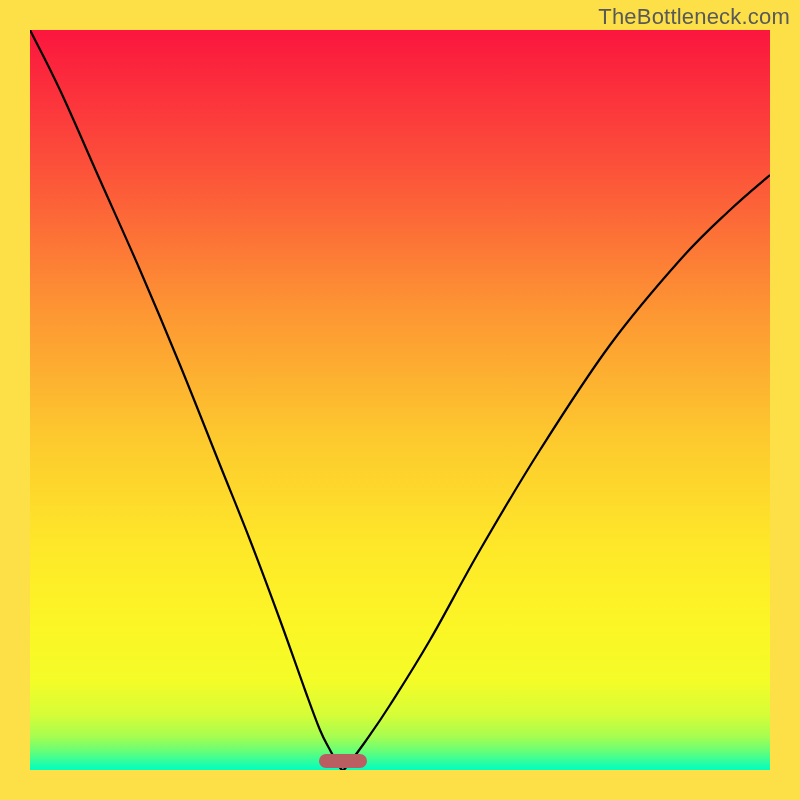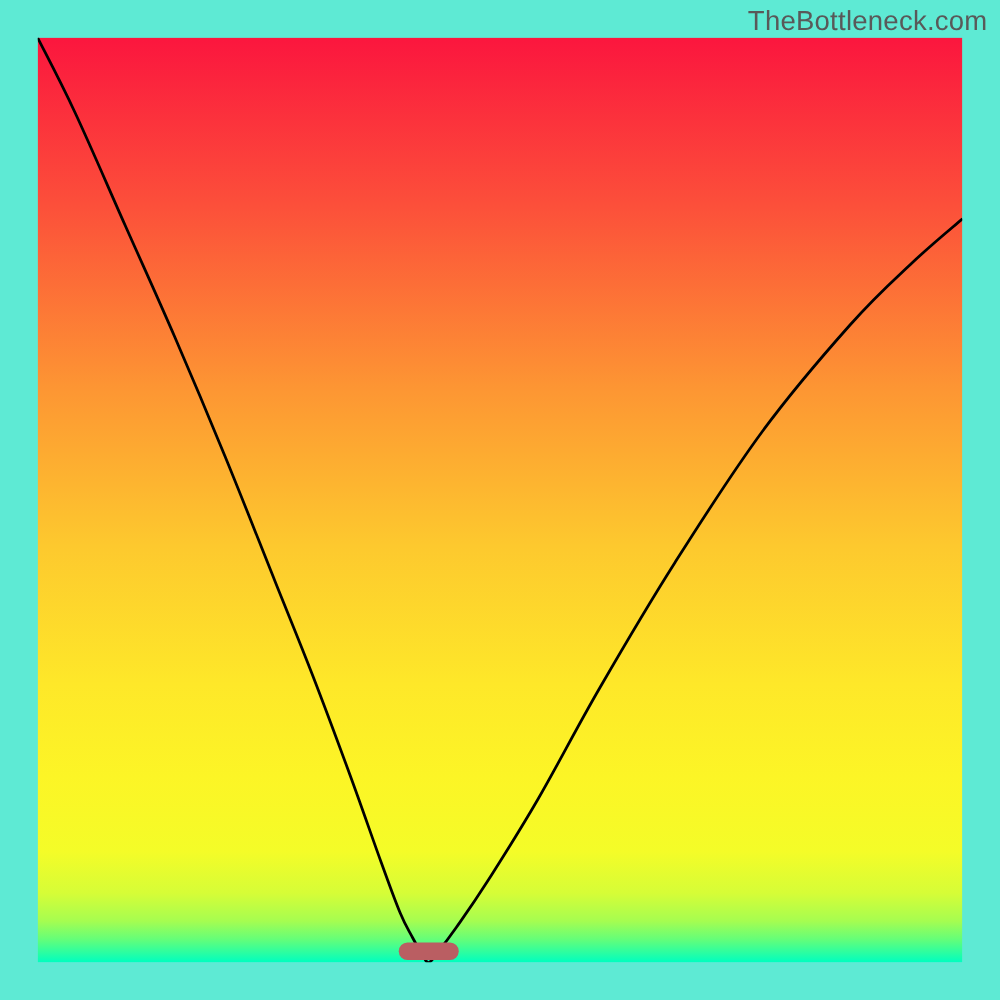--- a/index.html
+++ b/index.html
@@ -10,21 +10,21 @@
     overflow: hidden;
     background: #000;
     font-family: Arial, Helvetica, sans-serif;
   }
   .frame {
     position: absolute;
     left: 0;
     top: 0;
     width: 800px;
     height: 800px;
-    background: #5eead4;
+    background: #fde047;
     text-decoration: underline;
   }
   .plot {
     position: absolute;
     left: 30px;
     top: 30px;
     width: 740px;
     height: 740px;
     overflow: hidden;
   }

